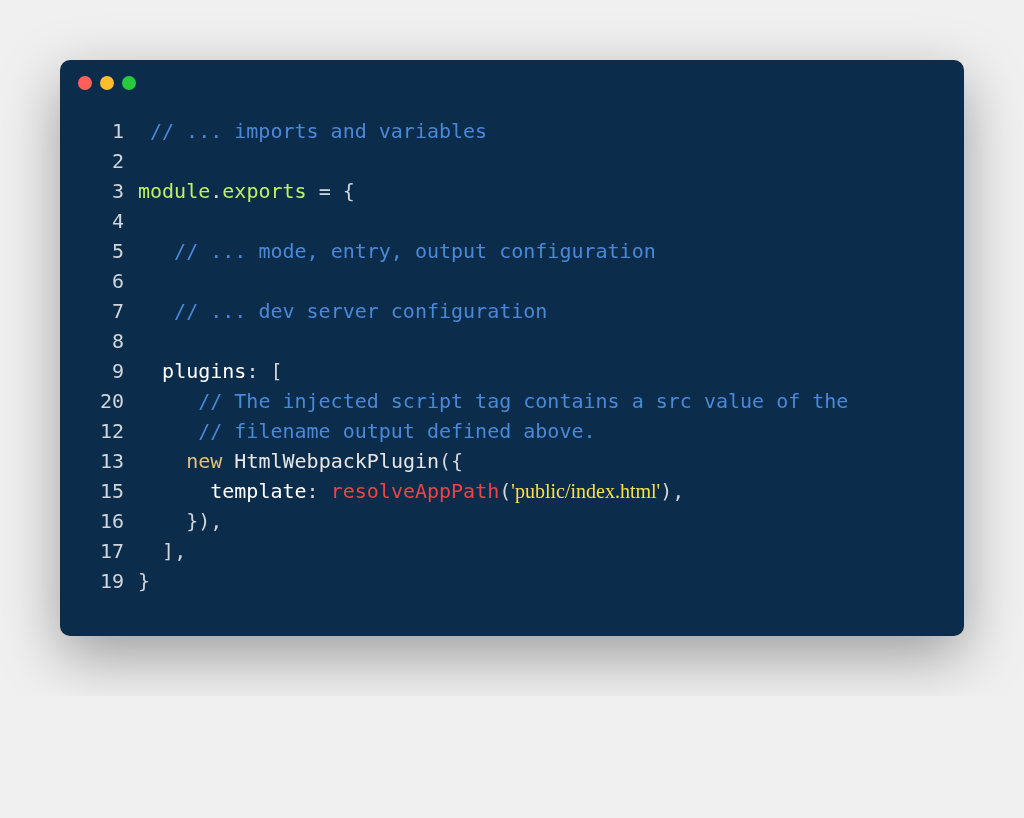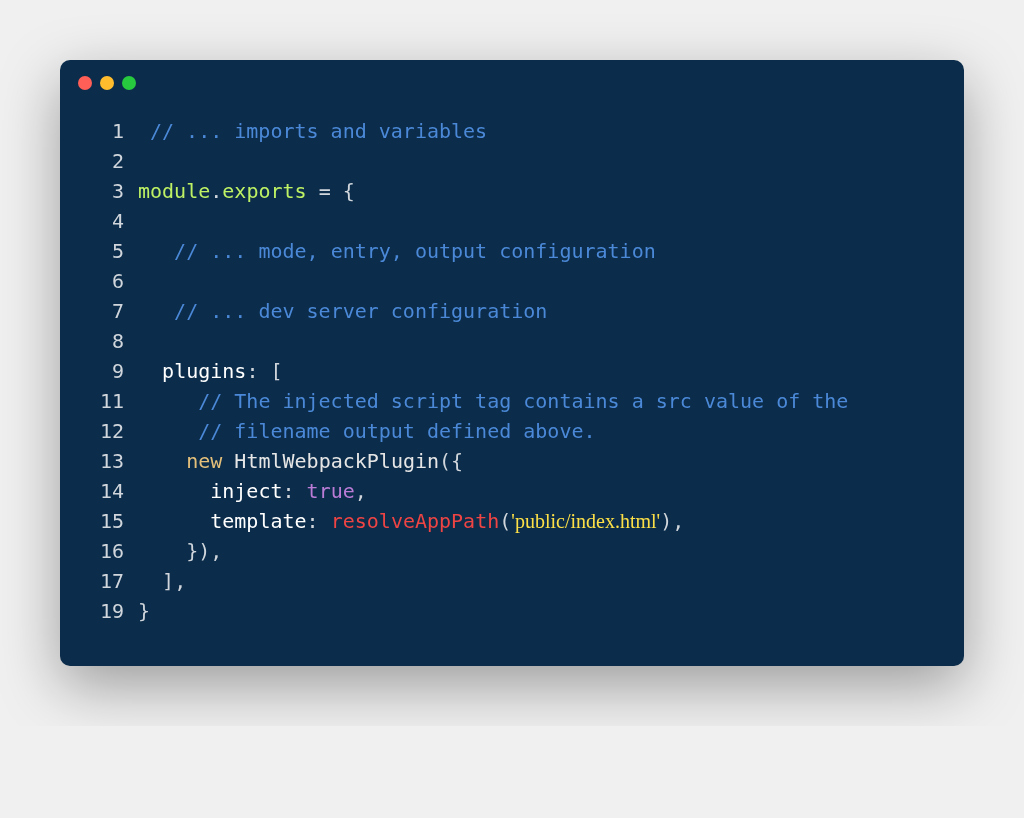--- a/index.html
+++ b/index.html
@@ -79,22 +79,21 @@
   <div class="code-area" id="code-area">
   <div class="code-line"><span class="line-num">1</span><span class="code-content"><span class="tok-comment">// ... imports and variables</span></span></div>
       <div class="code-line"><span class="line-num">2</span><span class="code-content"></span></div>
       <div class="code-line"><span class="line-num">3</span><span class="code-content"><span class="tok-module">module</span><span class="tok-punct">.</span><span class="tok-module">exports</span><span class="tok-punct"> = {</span></span></div>
       <div class="code-line"><span class="line-num">4</span><span class="code-content"></span></div>
       <div class="code-line"><span class="line-num">5</span><span class="code-content"><span>  </span><span class="tok-comment">// ... mode, entry, output configuration</span></span></div>
       <div class="code-line"><span class="line-num">6</span><span class="code-content"></span></div>
       <div class="code-line"><span class="line-num">7</span><span class="code-content"><span>  </span><span class="tok-comment">// ... dev server configuration</span></span></div>
       <div class="code-line"><span class="line-num">8</span><span class="code-content"></span></div>
       <div class="code-line"><span class="line-num">9</span><span class="code-content"><span>  </span><span class="tok-property">plugins</span><span class="tok-punct">: [</span></span></div>
-      <div class="code-line"><span class="line-num">11</span><span class="code-content"><span>    </span><span class="tok-comment">// The injected script tag contains a src value of the</span></span></div>
+      <div class="code-line"><span class="line-num">20</span><span class="code-content"><span>    </span><span class="tok-comment">// The injected script tag contains a src value of the</span></span></div>
       <div class="code-line"><span class="line-num">12</span><span class="code-content"><span>    </span><span class="tok-comment">// filename output defined above.</span></span></div>
       <div class="code-line"><span class="line-num">13</span><span class="code-content"><span>    </span><span class="tok-new">new</span><span> </span><span class="tok-class">HtmlWebpackPlugin</span><span class="tok-punct">({</span></span></div>
-      <div class="code-line"><span class="line-num">14</span><span class="code-content"><span>      </span><span class="tok-property">inject</span><span class="tok-punct">: </span><span class="tok-boolean">true</span><span class="tok-punct">,</span></span></div>
       <div class="code-line"><span class="line-num">15</span><span class="code-content"><span>      </span><span class="tok-property">template</span><span class="tok-punct">: </span><span class="tok-func">resolveAppPath</span><span class="tok-punct">(</span><span class="tok-string">'public/index.html'</span><span class="tok-punct">),</span></span></div>
       <div class="code-line"><span class="line-num">16</span><span class="code-content"><span>    </span><span class="tok-punct">}),</span></span></div>
       <div class="code-line"><span class="line-num">17</span><span class="code-content"><span>  </span><span class="tok-punct">],</span></span></div>
       <div class="code-line"><span class="line-num">19</span><span class="code-content"><span class="tok-punct">}</span></span></div>
     </div>
 </div>
 
 </body></html>

